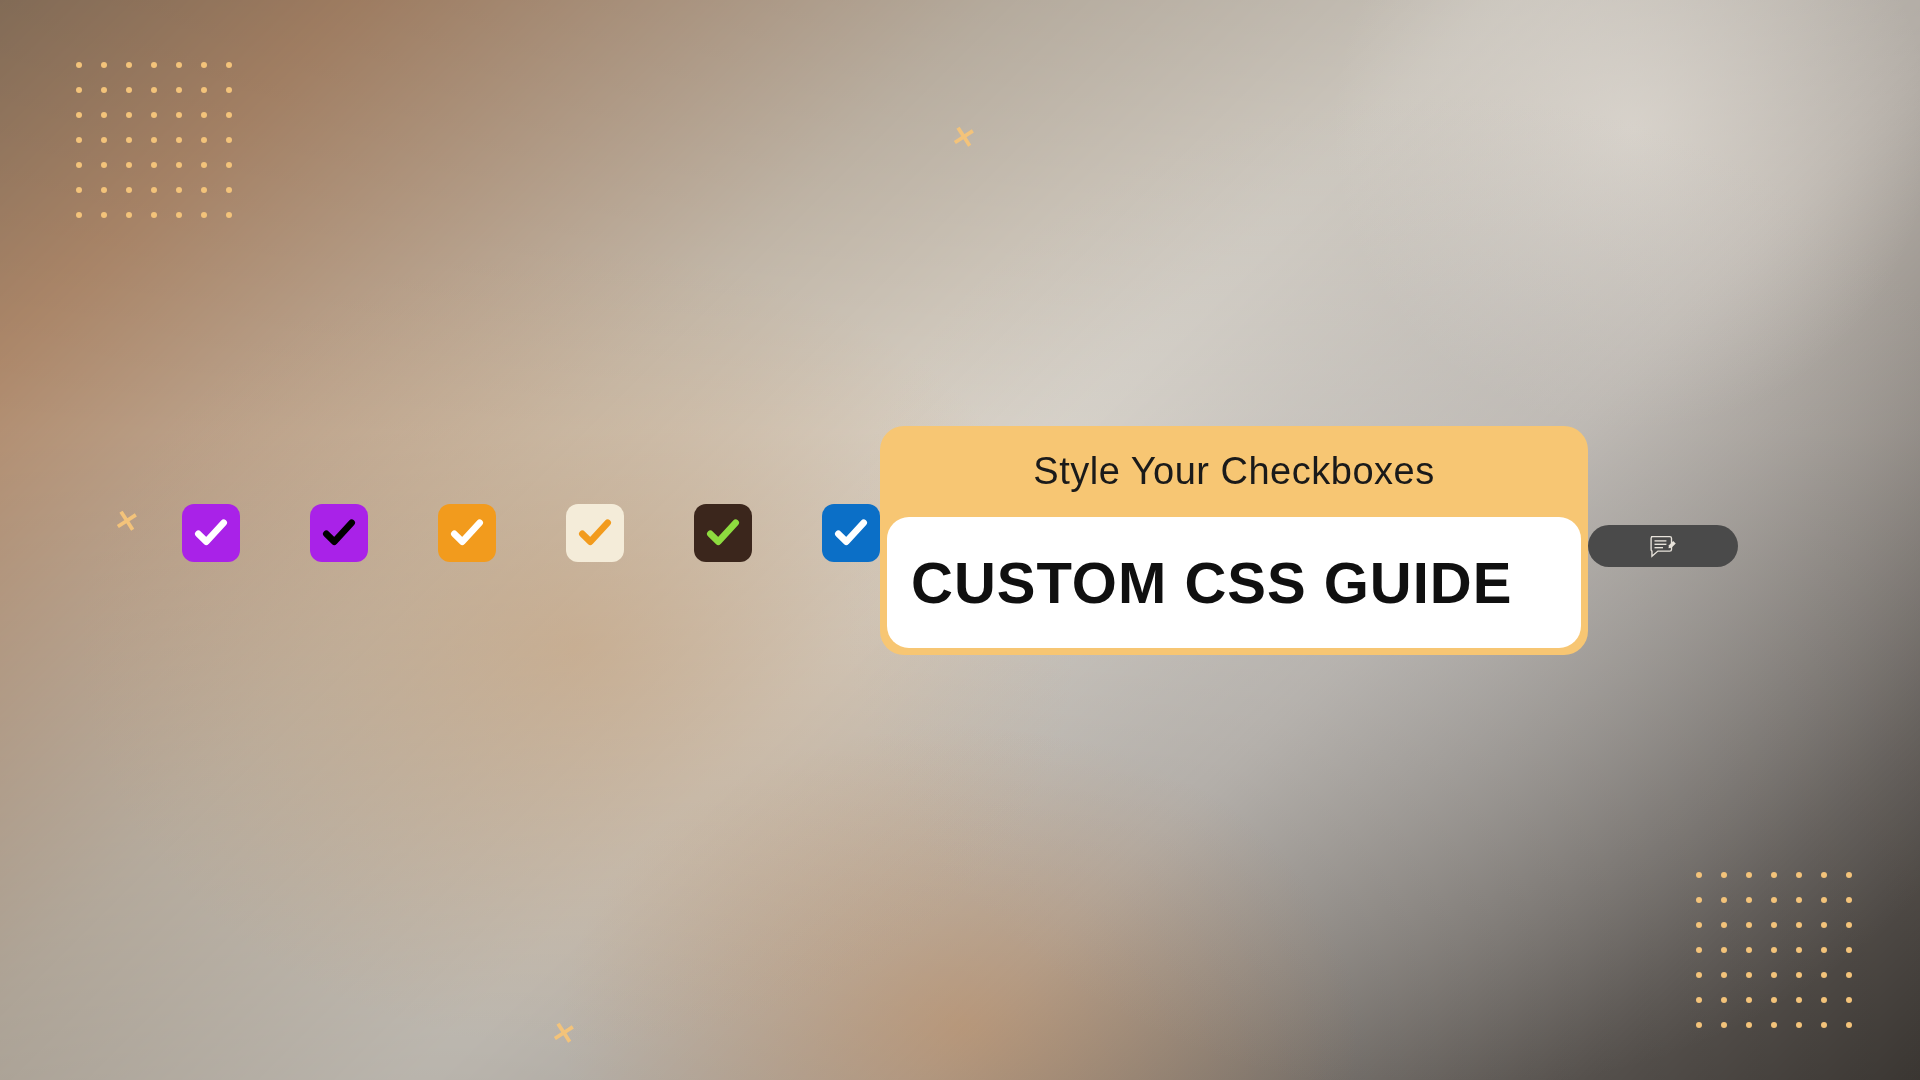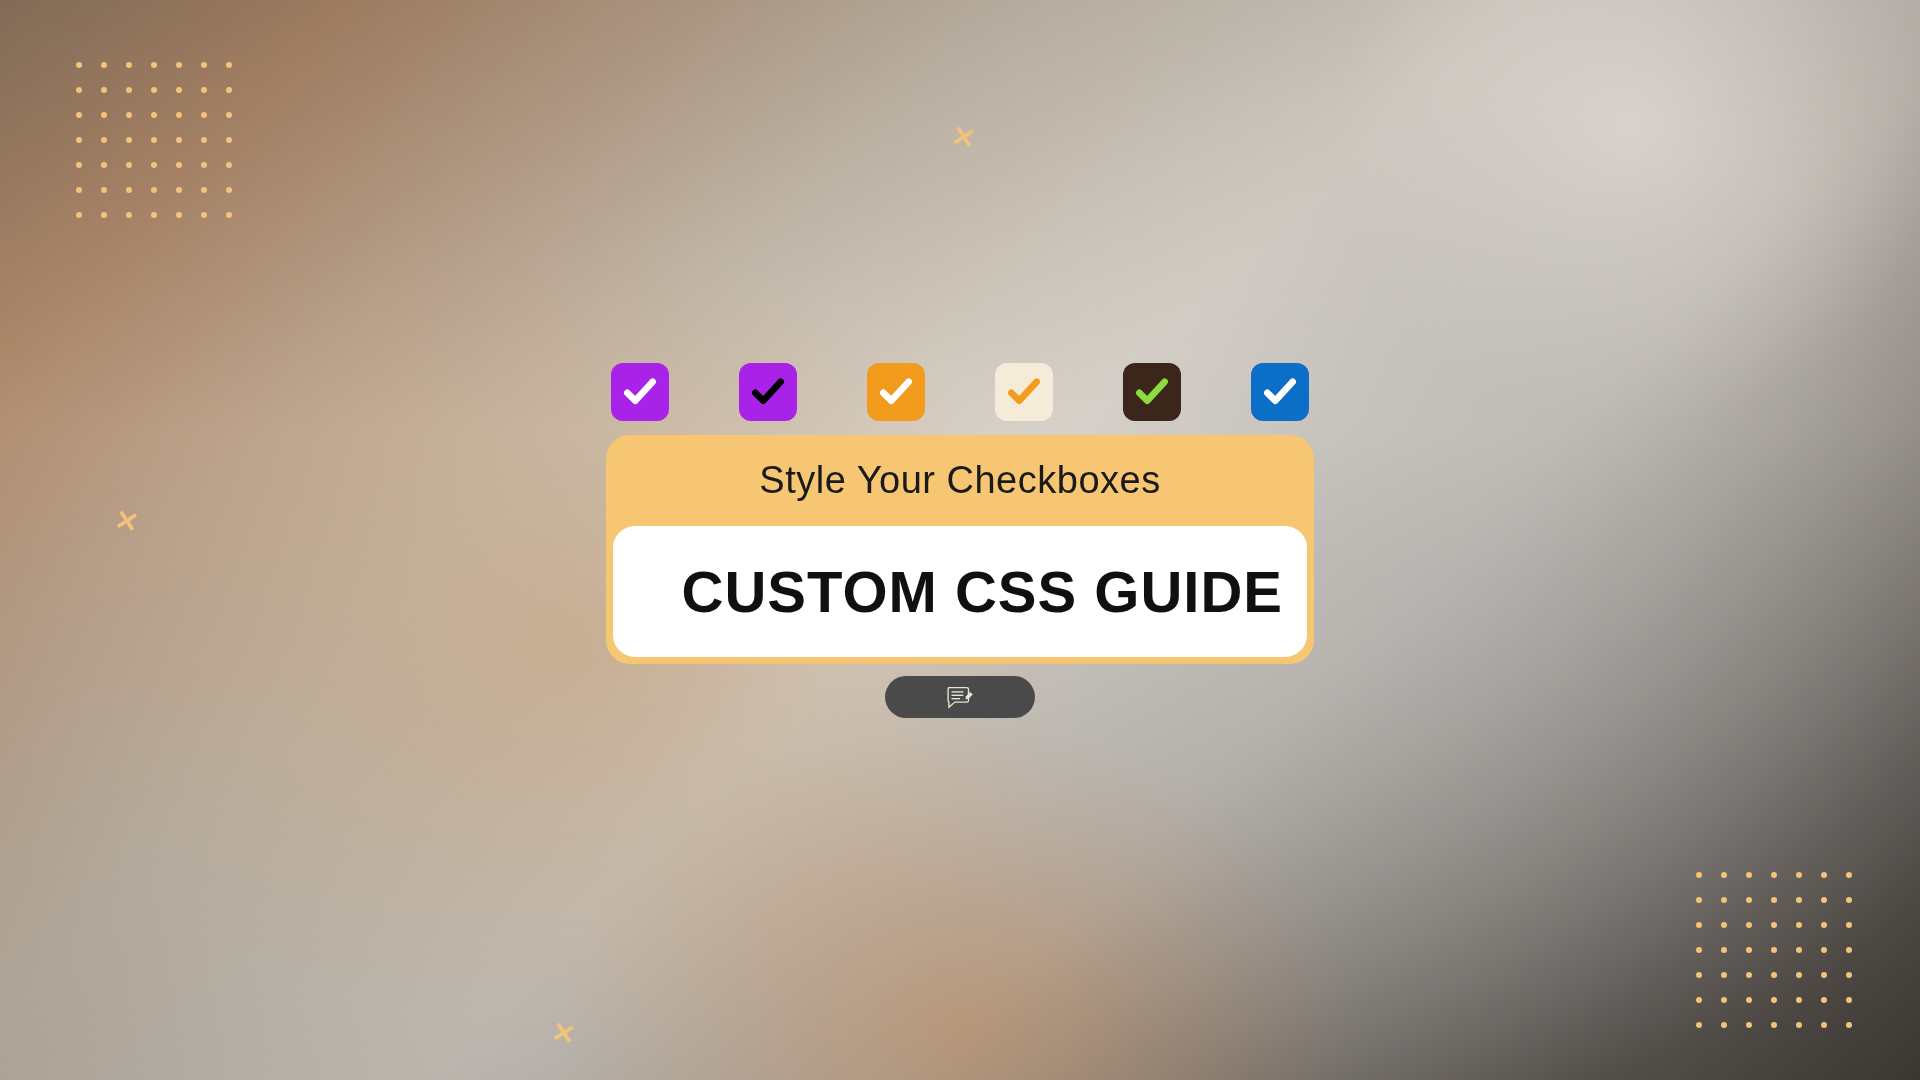--- a/index.html
+++ b/index.html
@@ -28,21 +28,20 @@
         radial-gradient(ellipse 600px 500px at 75% 55%, rgba(180,180,180,0.5), transparent),
         radial-gradient(ellipse 300px 300px at 85% 12%, rgba(230,225,218,0.6), transparent),
         radial-gradient(ellipse 400px 300px at 50% 95%, rgba(210,130,60,0.35), transparent),
         linear-gradient(to bottom, rgba(0,0,0,0.15), rgba(0,0,0,0.05) 40%, rgba(0,0,0,0.2));
     }
     
     .stage {
       position: absolute;
       inset: 0;
       display: flex;
-      flex-direction: column;
       align-items: center;
       justify-content: center;
     }
     
     .dot-grid-tl {
       position: absolute;
       top: 62px;
       left: 76px;
       display: grid;
       grid-template-columns: repeat(7, 6px);
@@ -120,21 +119,21 @@
       margin-bottom: 24px;
       text-align: center;
     }
     
     .main-title-box {
       background: #ffffff;
       width: calc(100% - 14px);
       margin-bottom: 7px;
       border-radius: 22px;
       padding: 32px 24px;
-      text-align: right;
+      text-align: left;
     }
     
     .main-title {
       font-size: 58px;
       font-weight: 800;
       color: #101010;
       letter-spacing: 1px;
       white-space: nowrap;
     }
     

